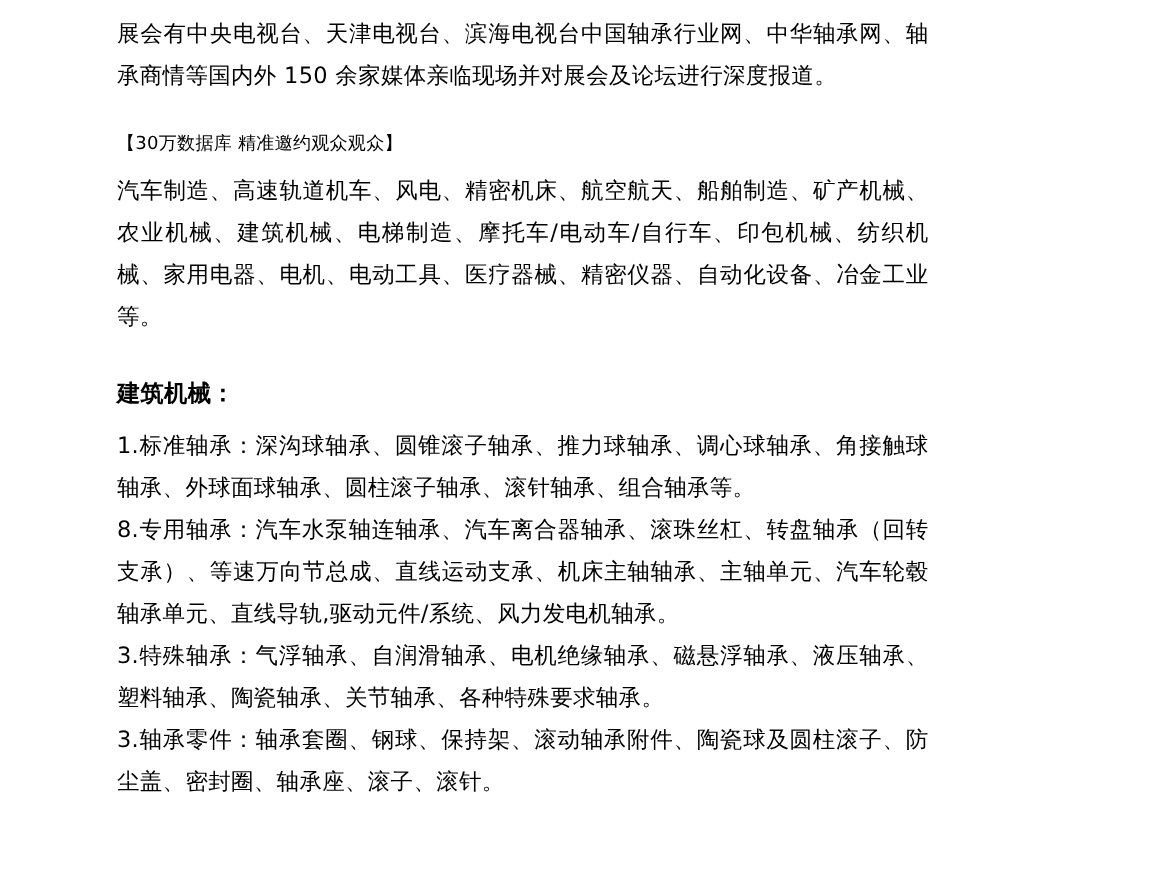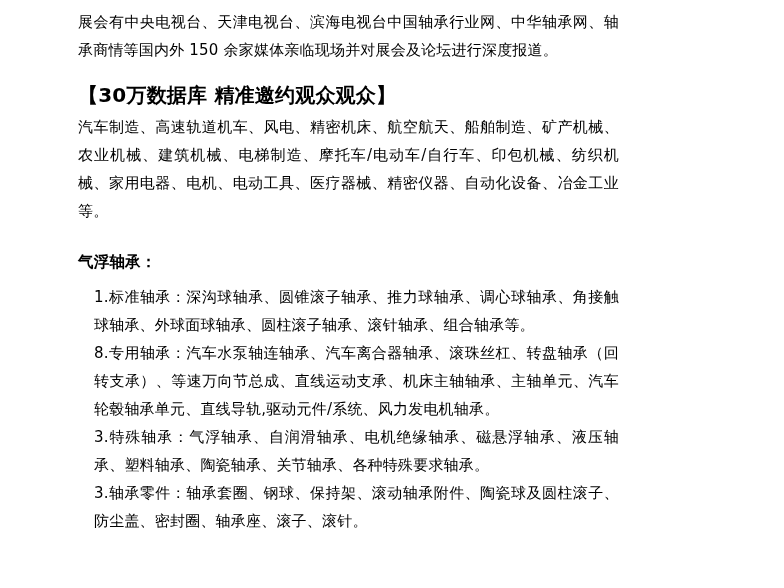--- a/index.html
+++ b/index.html
@@ -25,41 +25,40 @@
     margin: 0;
     padding: 0;
   }
   .body-text {
     font-size: 15px;
     line-height: 28px;
     text-align: justify;
     letter-spacing: 0.2px;
   }
   .heading {
-    font-size: 20px;
+    font-size: 12px;
     line-height: 30px;
-    font-weight: bold;
+    font-weight: normal;
     letter-spacing: 0.2px;
   }
   .subheading {
     font-size: 15.5px;
     line-height: 30px;
     font-weight: bold;
     letter-spacing: 0.2px;
   }
   .gap-lg { height: 16px; }
   .gap-md { height: 11px; }
   .gap-sm { height: 6px; }
   .gap-xs { height: 3px; }
   .list-item {
     font-size: 15px;
     line-height: 28px;
     text-align: justify;
     letter-spacing: 0.2px;
-    margin-left: 16px;
   }
 </style>
 </head>
 <body>
 
 <div class="page">
 
   <p class="body-text">展会有中央电视台、天津电视台、滨海电视台中国轴承行业网、中华轴承网、轴承商情等国内外 150 余家媒体亲临现场并对展会及论坛进行深度报道。</p>
 
   <div class="gap-lg"></div>
@@ -68,21 +67,21 @@
 
   <div class="gap-xs"></div>
 
   <p class="body-text">汽车制造、高速轨道机车、风电、精密机床、航空航天、船舶制造、矿产机械、农业机械、建筑机械、电梯制造、摩托车/电动车/自行车、印包机械、纺织机械、家用电器、电机、电动工具、医疗器械、精密仪器、自动化设备、冶金工业等。</p>
 
   <div class="gap-md"></div>
 
 
   <div class="gap-md"></div>
 
-  <p class="subheading">气浮轴承：</p>
+  <p class="subheading">建筑机械：</p>
 
   <div class="gap-sm"></div>
 
   <p class="list-item">1.标准轴承：深沟球轴承、圆锥滚子轴承、推力球轴承、调心球轴承、角接触球轴承、外球面球轴承、圆柱滚子轴承、滚针轴承、组合轴承等。</p>
   <p class="list-item">8.专用轴承：汽车水泵轴连轴承、汽车离合器轴承、滚珠丝杠、转盘轴承（回转支承）、等速万向节总成、直线运动支承、机床主轴轴承、主轴单元、汽车轮毂轴承单元、直线导轨,驱动元件/系统、风力发电机轴承。</p>
   <p class="list-item">3.特殊轴承：气浮轴承、自润滑轴承、电机绝缘轴承、磁悬浮轴承、液压轴承、塑料轴承、陶瓷轴承、关节轴承、各种特殊要求轴承。</p>
   <p class="list-item">3.轴承零件：轴承套圈、钢球、保持架、滚动轴承附件、陶瓷球及圆柱滚子、防尘盖、密封圈、轴承座、滚子、滚针。</p>
 
   <div class="gap-md"></div>
 

